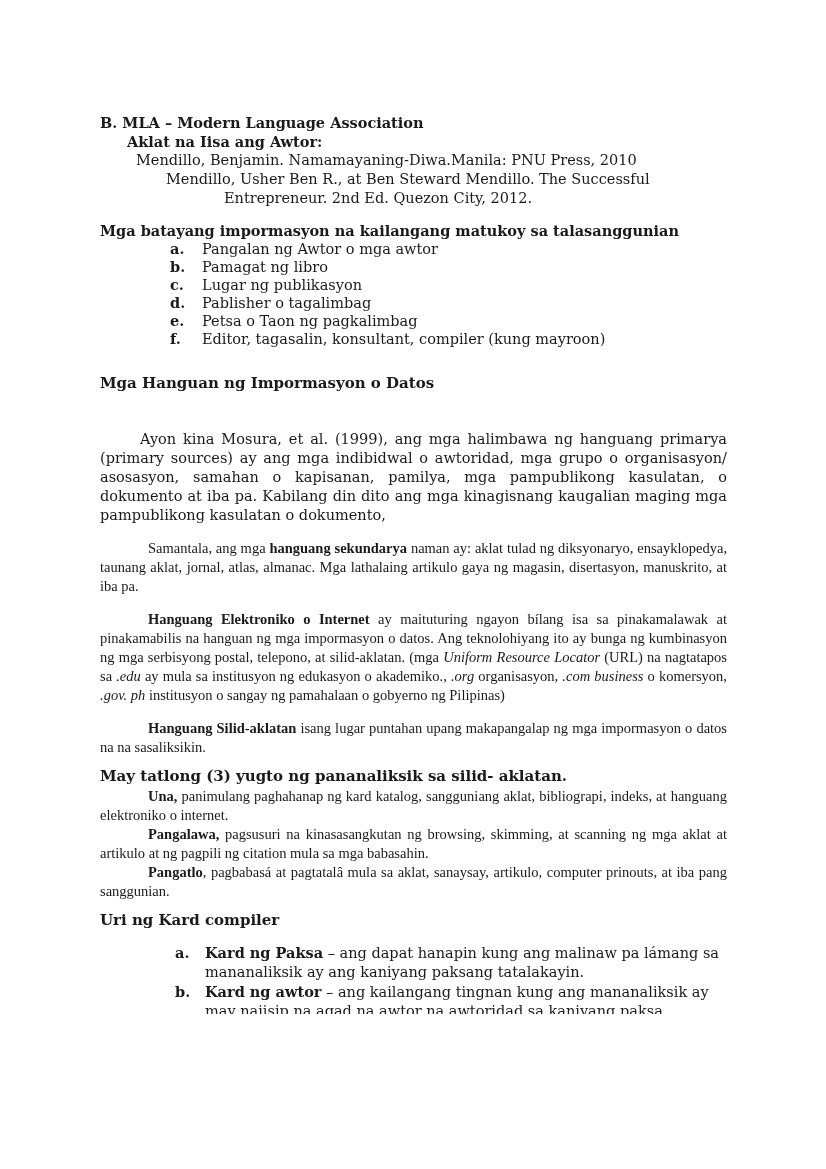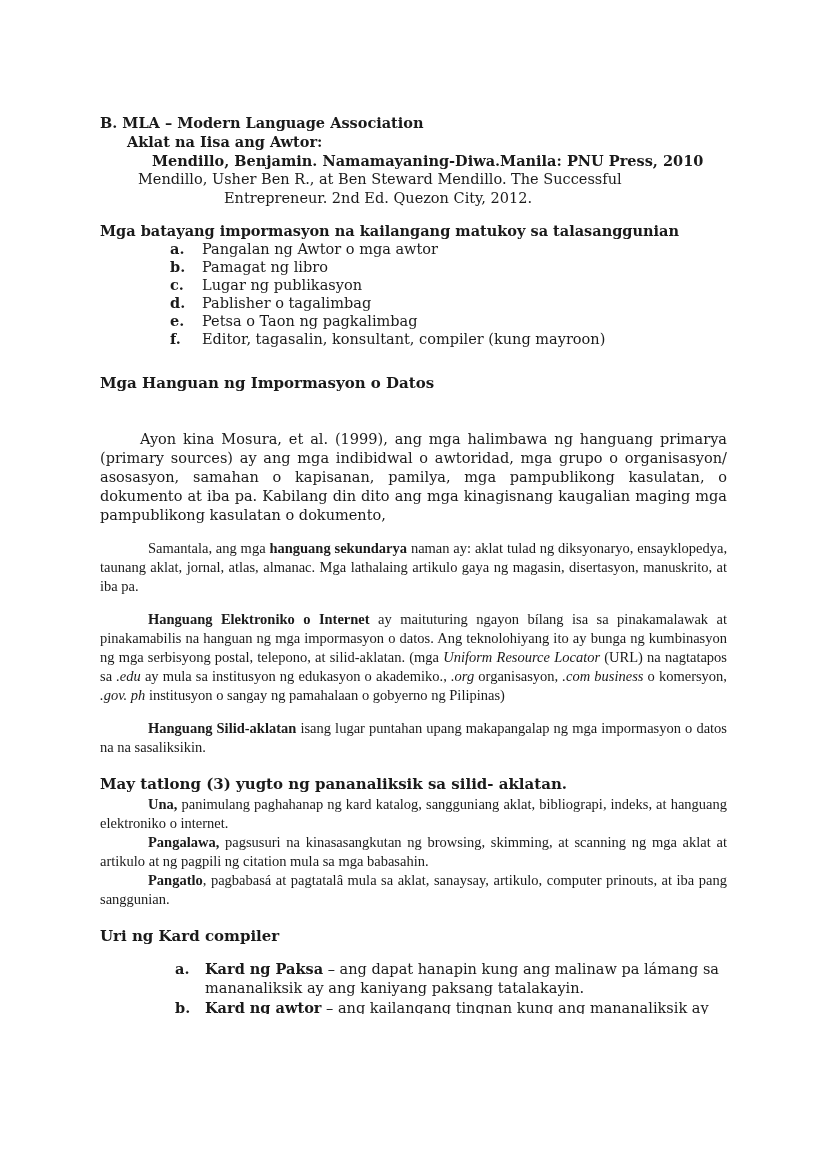--- a/index.html
+++ b/index.html
@@ -23,38 +23,38 @@
     left: 100px;
     top: 113px;
     width: 627px;
   }
   .b { font-weight: bold; }
   .i { font-style: italic; }
 
   
   .line { min-height: 19px; white-space: nowrap; }
   .ind1 { margin-left: 27px; }
-  .ind2 { margin-left: 52px; font-weight: bold; }
-  .ind3 { margin-left: 38px; }
+  .ind2 { margin-left: 36px; }
+  .ind3 { margin-left: 66px; }
   .ind4 { margin-left: 124px; }
 
   
   .subheading {
     font-weight: bold;
     margin-top: 13px;
   }
 
   
   .heading {
     font-weight: bold;
     font-size: 15px;
     line-height: 22px;
     margin-top: 24px;
   }
-  .heading.tight { margin-top: 16px; }
+  .heading.tight { margin-top: 8px; }
 
   
   .alpha-list { margin-left: 70px; margin-top: 0; }
   .alpha-row { display: flex; line-height: 18px; }
   .alpha-row .letter { width: 32px; font-weight: bold; flex: 0 0 auto; }
   .alpha-row .text { flex: 1 1 auto; }
 
   .kard-list { margin-left: 75px; margin-top: 12px; }
   .kard-list .alpha-row { line-height: 19px; }
   .kard-list .letter { width: 30px; }

